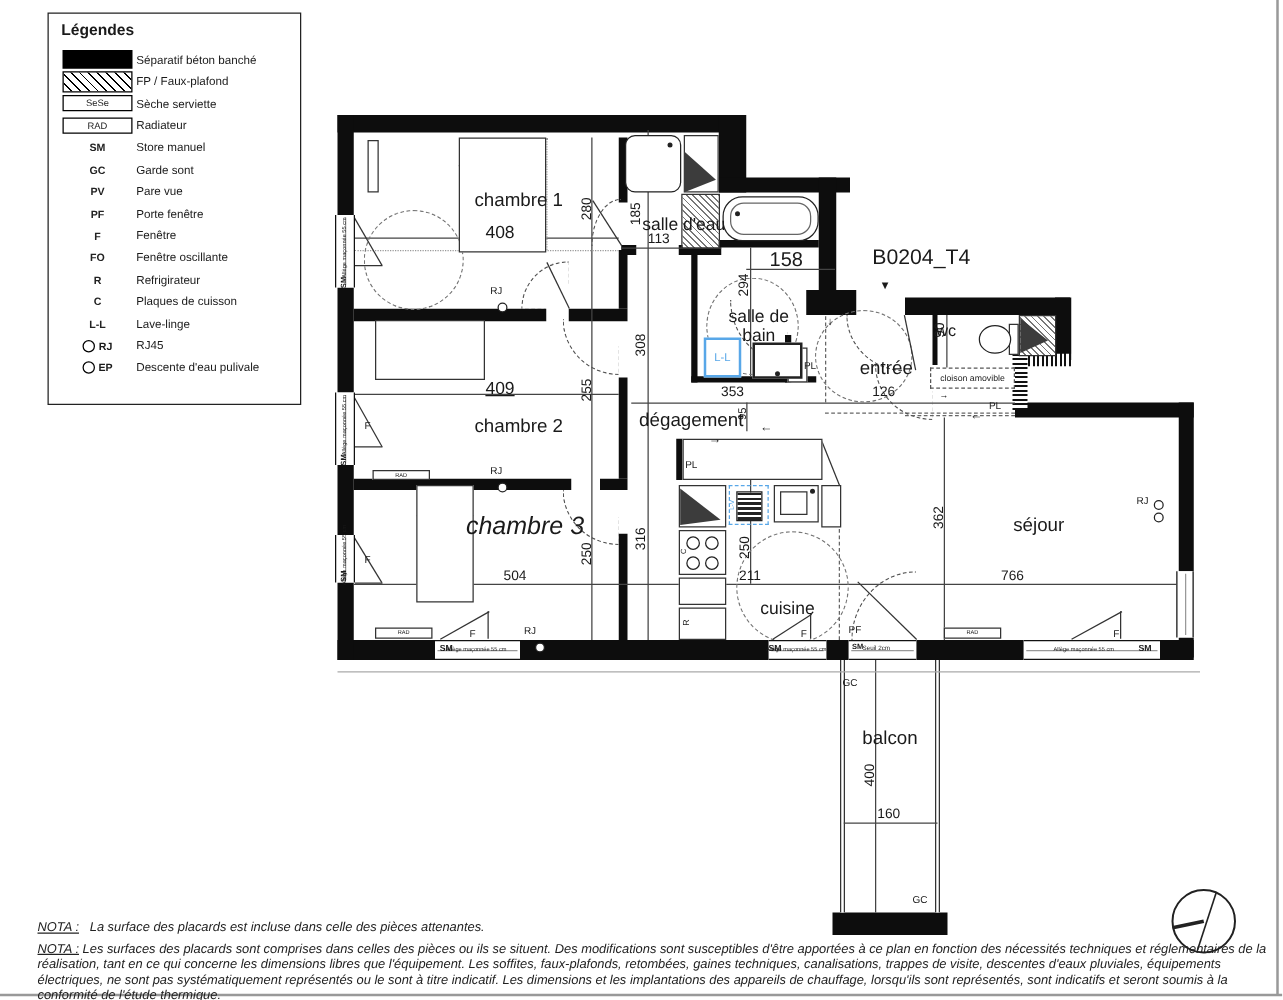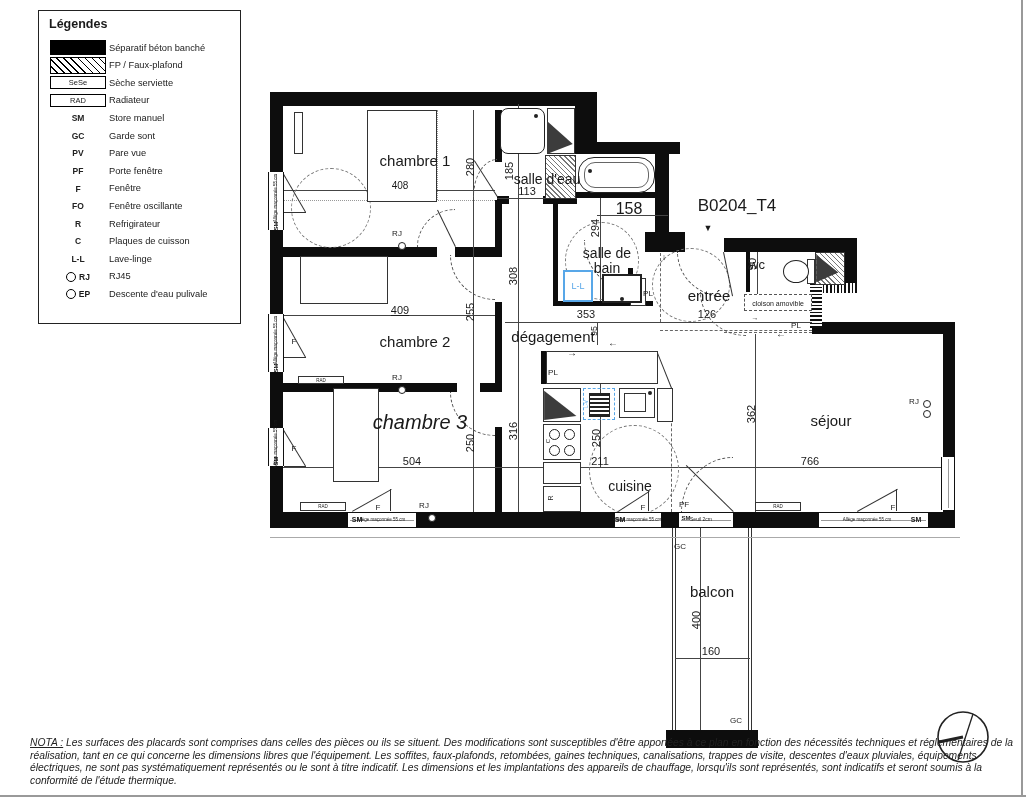--- a/index.html
+++ b/index.html
@@ -321,22 +321,22 @@
       <div class="lbl" style="left:547px;top:179px;font-size:14px;transform:translate(-50%,-50%);">salle d'eau</div>
       <div class="lbl" style="left:607px;top:261px;font-size:14px;transform:translate(-50%,-50%);white-space:normal;width:66px;text-align:center;line-height:1.08;">salle de bain</div>
       <div class="lbl" style="left:757px;top:264px;font-size:13px;transform:translate(-50%,-50%);">wc</div>
       <div class="lbl" style="left:709px;top:295px;font-size:15px;transform:translate(-50%,-50%);">entrée</div>
       <div class="lbl" style="left:553px;top:336px;font-size:15px;transform:translate(-50%,-50%);">dégagement</div>
       <div class="lbl" style="left:630px;top:486px;font-size:14px;transform:translate(-50%,-50%);">cuisine</div>
       <div class="lbl" style="left:831px;top:420px;font-size:15px;transform:translate(-50%,-50%);">séjour</div>
       <div class="lbl" style="left:712px;top:591px;font-size:15px;transform:translate(-50%,-50%);">balcon</div>
       <div class="lbl" style="left:737px;top:206px;font-size:17px;transform:translate(-50%,-50%);">B0204_T4</div>
       <div class="lbl" style="left:708px;top:228px;font-size:9px;transform:translate(-50%,-50%);">▼</div>
-      <div class="lbl" style="left:400px;top:185px;font-size:10px;transform:translate(-50%,-50%);">408</div>
-      <div class="lbl" style="left:400px;top:310px;font-size:11px;transform:translate(-50%,-50%);text-decoration:underline;">409</div>
+      <div class="lbl" style="left:400px;top:185px;font-size:14px;transform:translate(-50%,-50%);">408</div>
+      <div class="lbl" style="left:400px;top:310px;font-size:14px;transform:translate(-50%,-50%);text-decoration:underline;">409</div>
       <div class="lbl" style="left:412px;top:461px;font-size:11px;transform:translate(-50%,-50%);">504</div>
       <div class="lbl" style="left:600px;top:461px;font-size:11px;transform:translate(-50%,-50%);">211</div>
       <div class="lbl" style="left:810px;top:461px;font-size:11px;transform:translate(-50%,-50%);">766</div>
       <div class="lbl" style="left:527px;top:191px;font-size:11px;transform:translate(-50%,-50%);">113</div>
       <div class="lbl" style="left:629px;top:209px;font-size:16px;transform:translate(-50%,-50%);">158</div>
       <div class="lbl" style="left:586px;top:314px;font-size:11px;transform:translate(-50%,-50%);">353</div>
       <div class="lbl" style="left:707px;top:314px;font-size:11px;transform:translate(-50%,-50%);">126</div>
       <div class="lbl" style="left:711px;top:651px;font-size:11px;transform:translate(-50%,-50%);">160</div>
       <div class="lbl" style="left:470px;top:167px;font-size:11px;transform:translate(-50%,-50%) rotate(-90deg);">280</div>
       <div class="lbl" style="left:470px;top:312px;font-size:11px;transform:translate(-50%,-50%) rotate(-90deg);">255</div>
@@ -397,15 +397,16 @@
   <svg class="abs" style="left:934px;top:706px;" width="60" height="62">
     <circle cx="29" cy="31" r="25" fill="none" stroke="#222" stroke-width="1.6"></circle>
     <line x1="39" y1="8" x2="24" y2="54" stroke="#222" stroke-width="1.3"></line>
     <line x1="5" y1="36" x2="29" y2="31" stroke="#222" stroke-width="3"></line>
   </svg>
 
   <div class="abs" style="left:1021px;top:0;width:1.5px;height:796px;background:#999;"></div>
   <div class="abs" style="left:0;top:795px;width:1026px;height:1.5px;background:#999;"></div>
 
   <div id="notes">
+    <p><span class="nl">NOTA :</span>&nbsp;&nbsp; <span>La surface des placards est incluse dans celle des pièces attenantes.</span></p>
     <p><span class="nl">NOTA :</span> <span>Les surfaces des placards sont comprises dans celles des pièces ou ils se situent. Des modifications sont susceptibles d'être apportées à ce plan en fonction des nécessités techniques et réglementaires de la réalisation, tant en ce qui concerne les dimensions libres que l'équipement. Les soffites, faux-plafonds, retombées, gaines techniques, canalisations, trappes de visite, descentes d'eaux pluviales, équipements électriques, ne sont pas systématiquement représentés ou le sont à titre indicatif. Les dimensions et les implantations des appareils de chauffage, lorsqu'ils sont représentés, sont indicatifs et seront soumis à la conformité de l'étude thermique.</span></p>
   </div>
 </div>
 
 </body></html>

